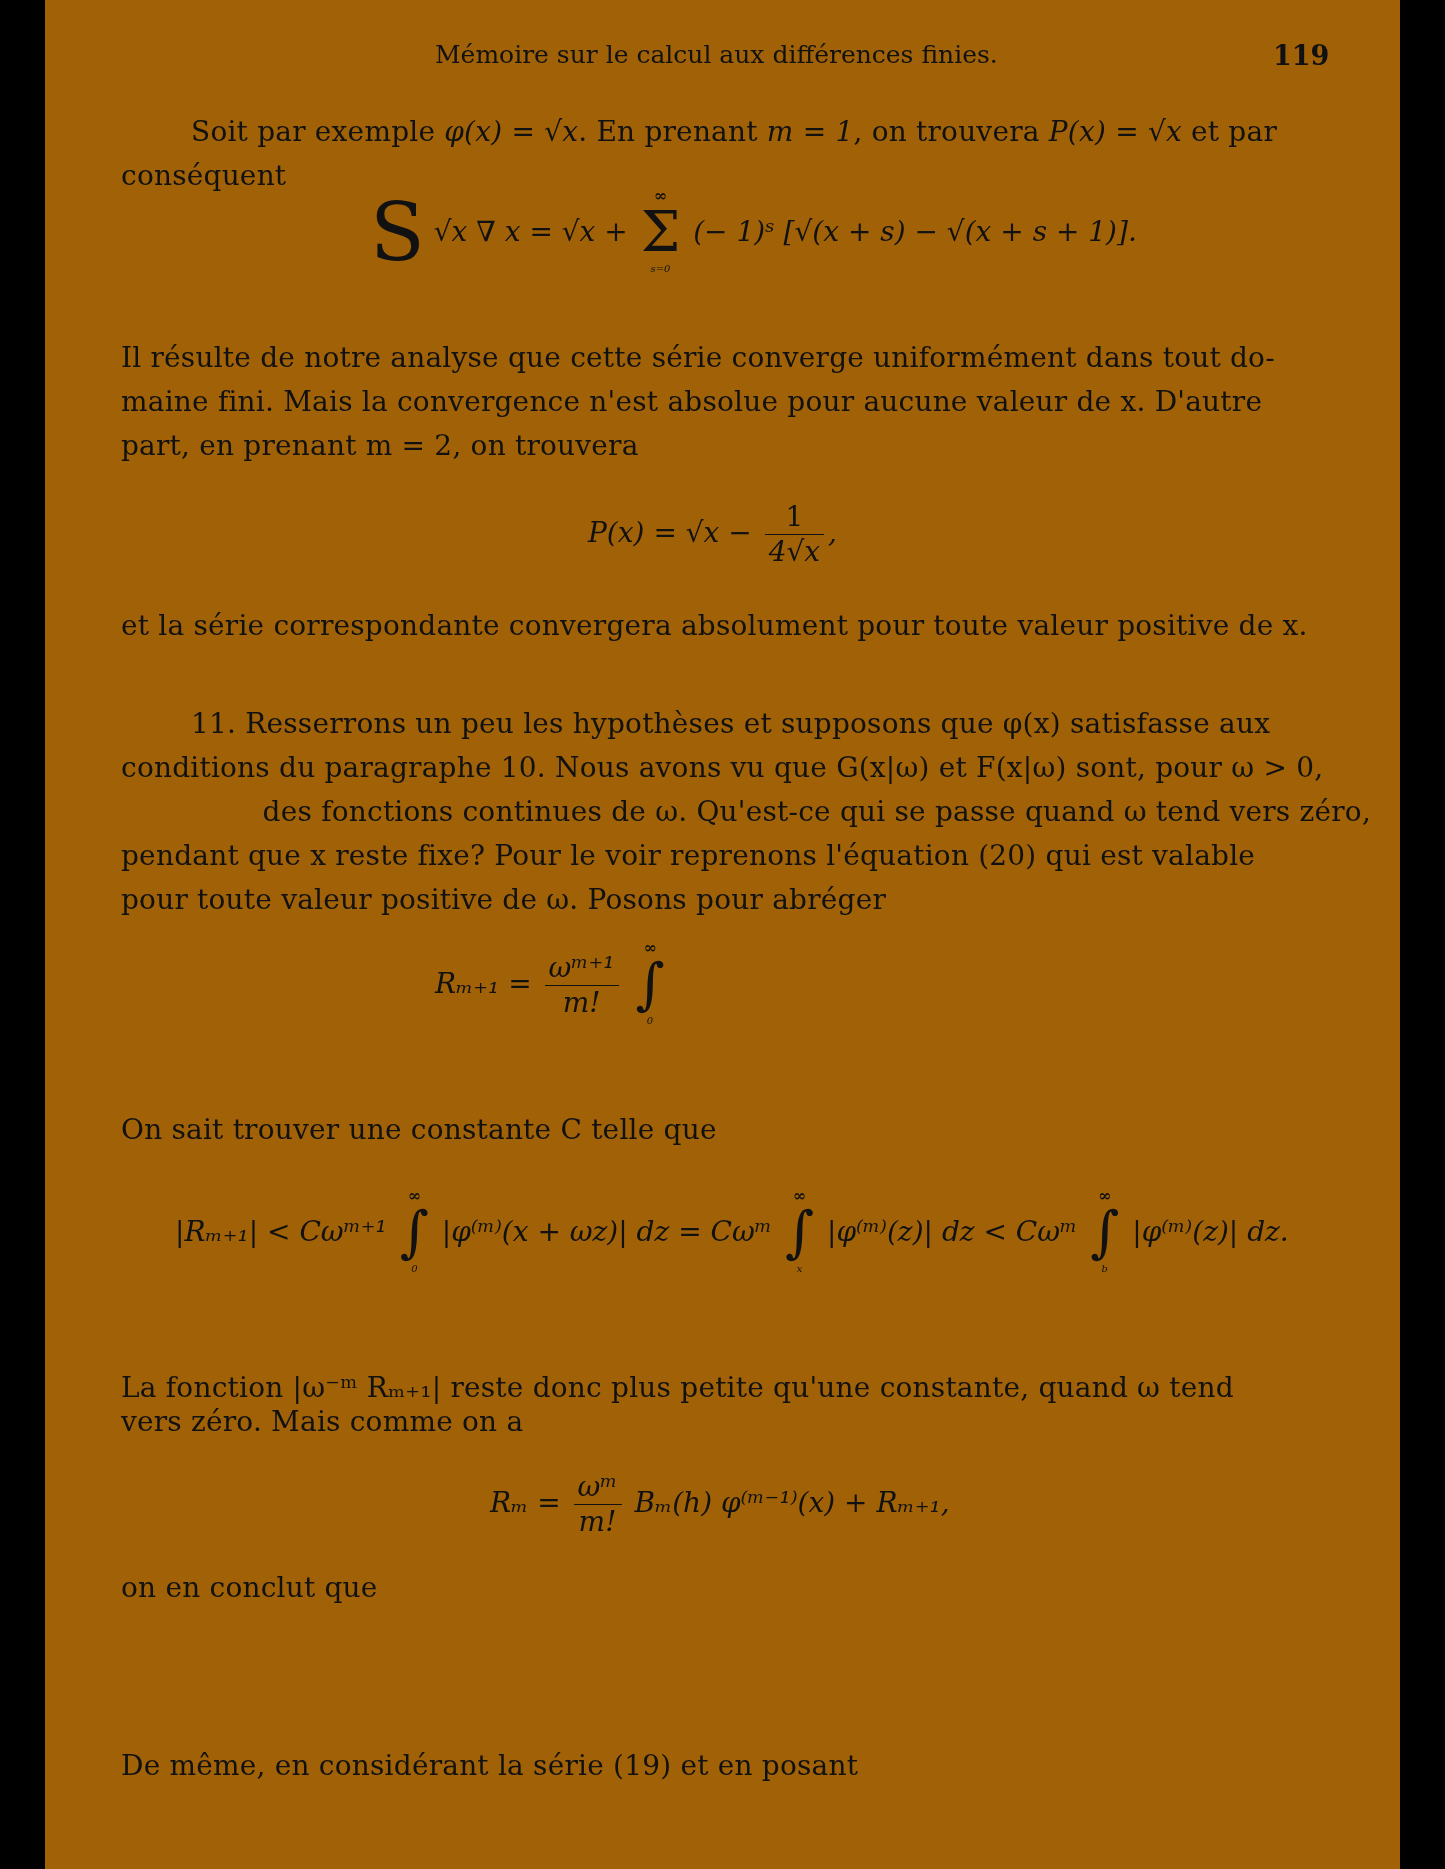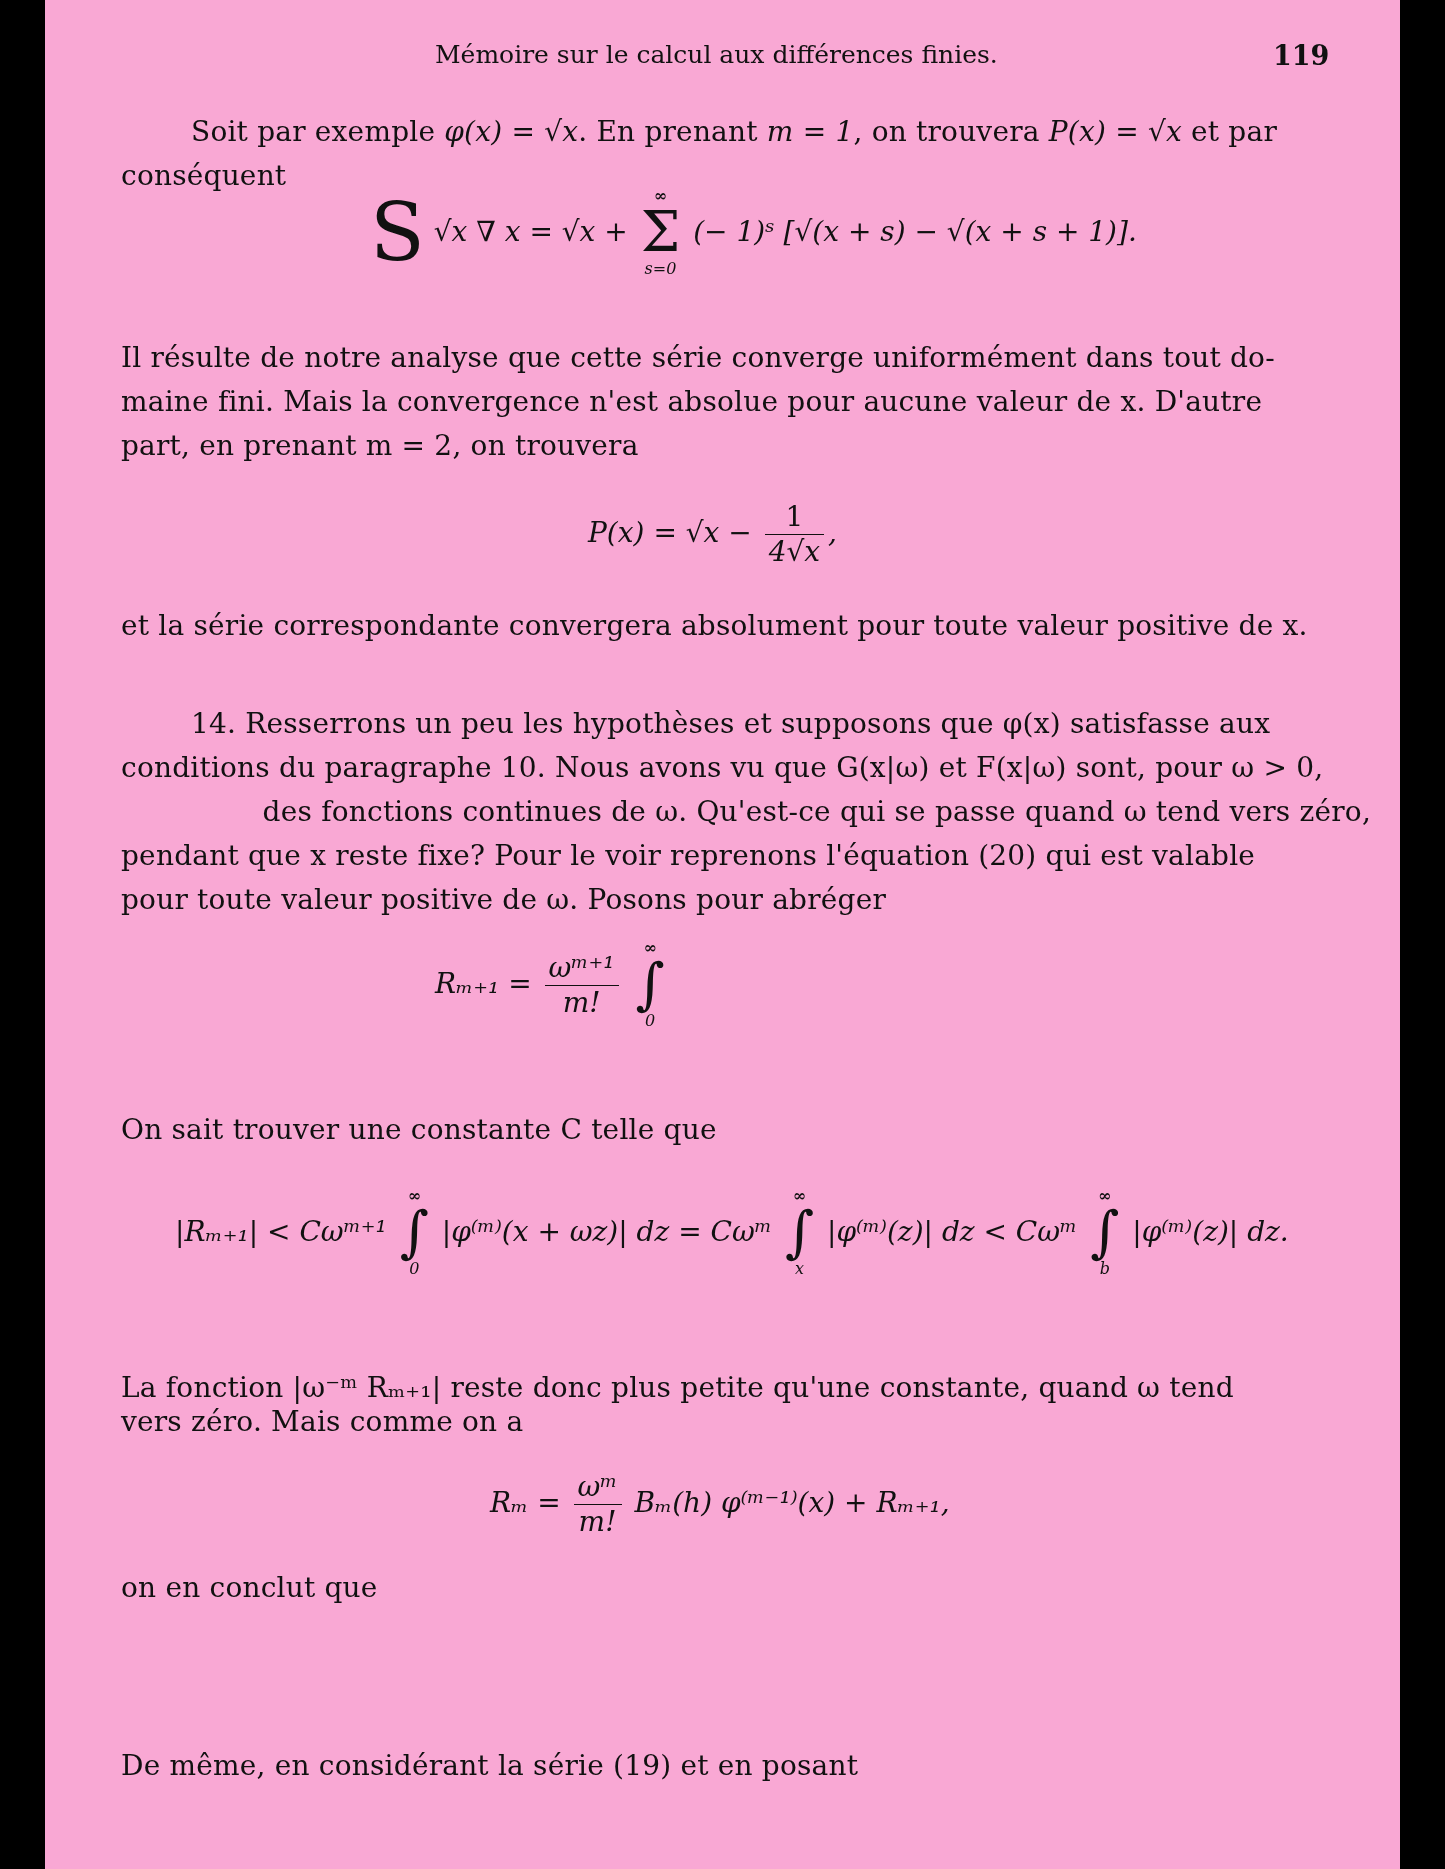--- a/index.html
+++ b/index.html
@@ -4,36 +4,36 @@
 <style>
   html, body { margin: 0; padding: 0; }
   body {
     width: 1445px; height: 1869px; background: #000;
     position: relative; overflow: hidden;
     font-family: "DejaVu Serif", "Liberation Serif", serif;
     color: #111;
   }
   .page {
     position: absolute; left: 45px; top: 0; width: 1355px; height: 1869px;
-    background: #f9a8d4;
+    background: #a16207;
   }
   .abs { position: absolute; white-space: nowrap; }
   .header-title { left: 390px; top: 40px; font-size: 25px; }
   .page-number { left: 1228px; top: 40px; font-size: 27px; font-weight: bold; }
   .text { font-size: 28px; line-height: 44px; letter-spacing: 0.2px; }
   .line { position: absolute; left: 76px; width: 1250px; white-space: nowrap; }
   .indent { left: 146px; width: 1180px; }
   i, .m { font-style: italic; }
   .eq { position: absolute; font-size: 28px; white-space: nowrap; font-style: italic; }
   .frac { display: inline-block; vertical-align: middle; text-align: center; margin: 0 4px; }
   .frac > span { display: block; padding: 0 4px; line-height: 1.2; }
   .frac > .num { border-bottom: 1.5px solid #111; }
   .bigop { display: inline-block; vertical-align: middle; text-align: center; position: relative; margin: 0 4px; }
   .bigop .lim-top { display: block; font-size: 16px; font-weight: bold; line-height: 16px; font-style: normal; }
-  .bigop .lim-bot { display: block; font-size: 16px; line-height: 18px; }
+  .bigop .lim-bot { display: block; font-size: 10px; line-height: 18px; }
   .bigop .sym { display: block; font-size: 56px; line-height: 56px; font-style: normal; }
   .scurve { font-size: 80px; line-height: 80px; vertical-align: middle; font-style: normal; }
   .up { font-style: normal; }
 </style>
 </head>
 <body>
 
 <div class="page">
 
   <div class="abs header-title">Mémoire sur le calcul aux différences finies.</div>
@@ -70,21 +70,21 @@
       <span class="den">4√x</span>
     </span><span>,</span>
   </div>
 
   <div class="text">
     <div class="line" style="top:604px;">et la série correspondante convergera absolument pour toute valeur positive de x.</div>
   </div>
 
   <div class="text">
     <div class="line indent" style="top:702px;">
-      <span>14.</span>
+      <span>11.</span>
       <span>Resserrons un peu les hypothèses et supposons que φ(x) satisfasse aux</span>
     </div>
     <div class="line" style="top:746px;">conditions du paragraphe 10. Nous avons vu que G(x|ω) et F(x|ω) sont, pour ω &gt; 0,</div>
     <div class="line" style="top:790px;text-align:right;">des fonctions continues de ω. Qu'est-ce qui se passe quand ω tend vers zéro,</div>
     <div class="line" style="top:834px;">pendant que x reste fixe? Pour le voir reprenons l'équation (20) qui est valable</div>
     <div class="line" style="top:878px;">pour toute valeur positive de ω. Posons pour abréger</div>
   </div>
 
   <div class="eq" style="left:390px; top:940px;">
     <span>Rₘ₊₁ = </span>

